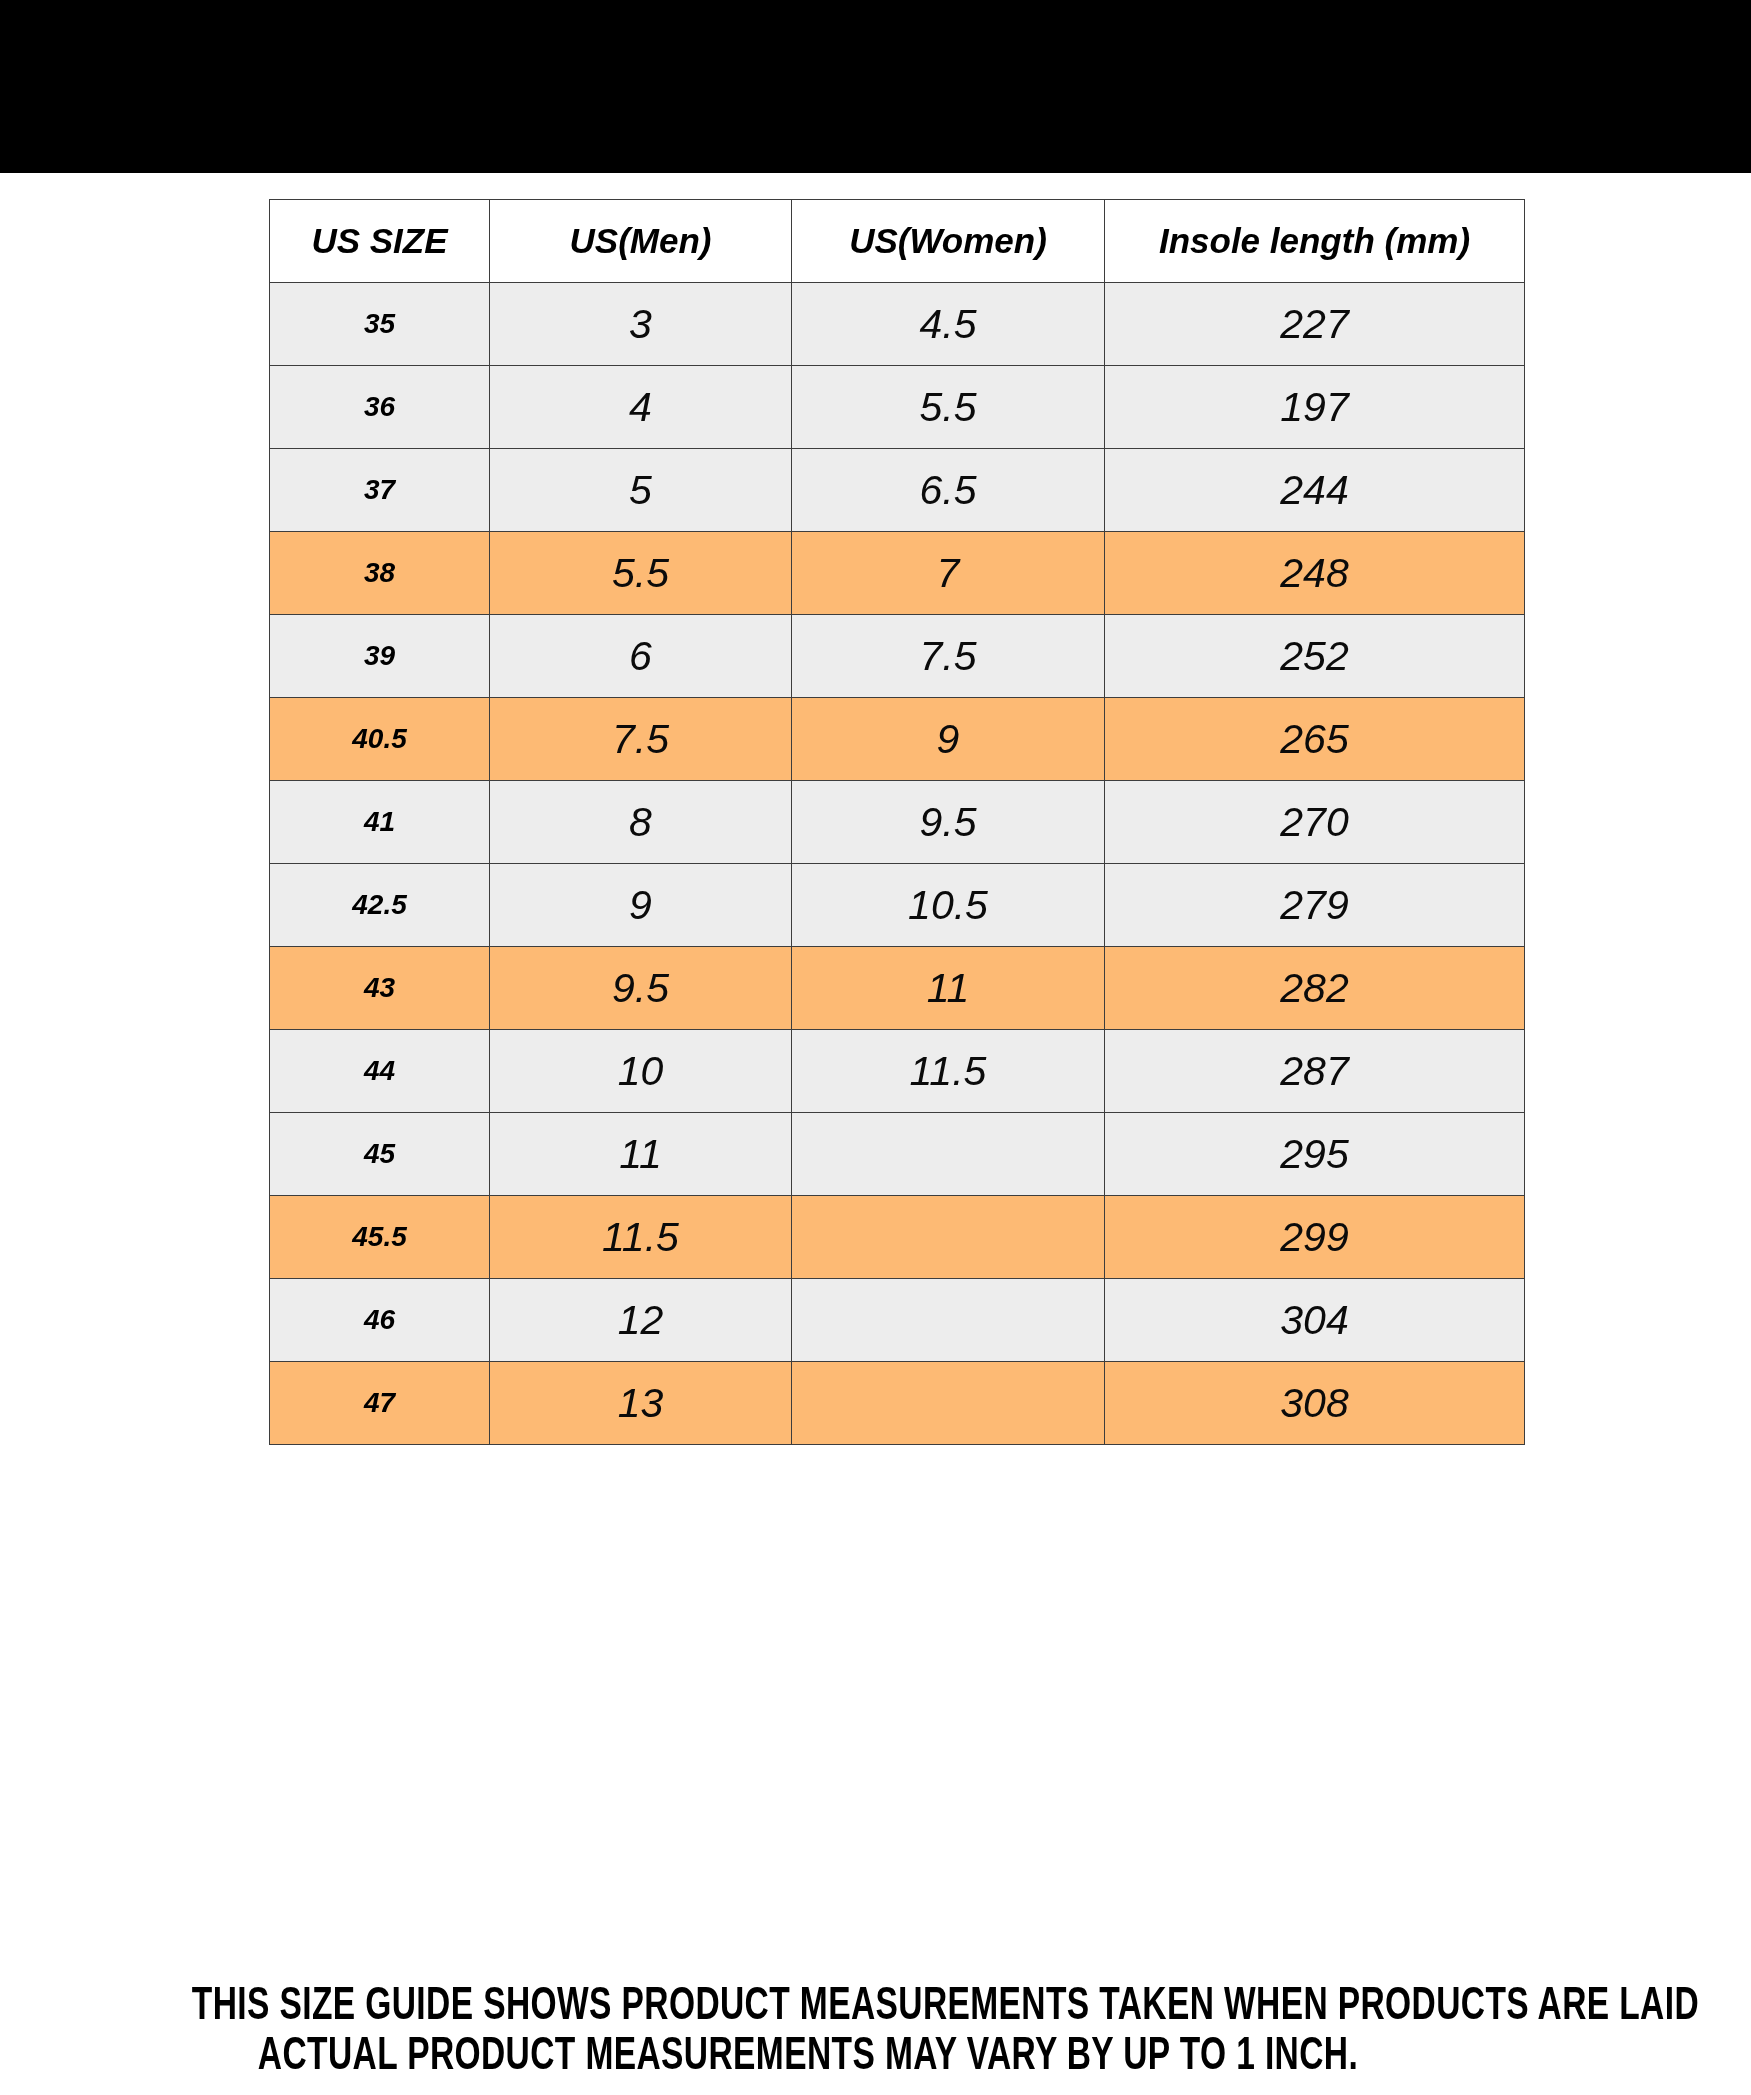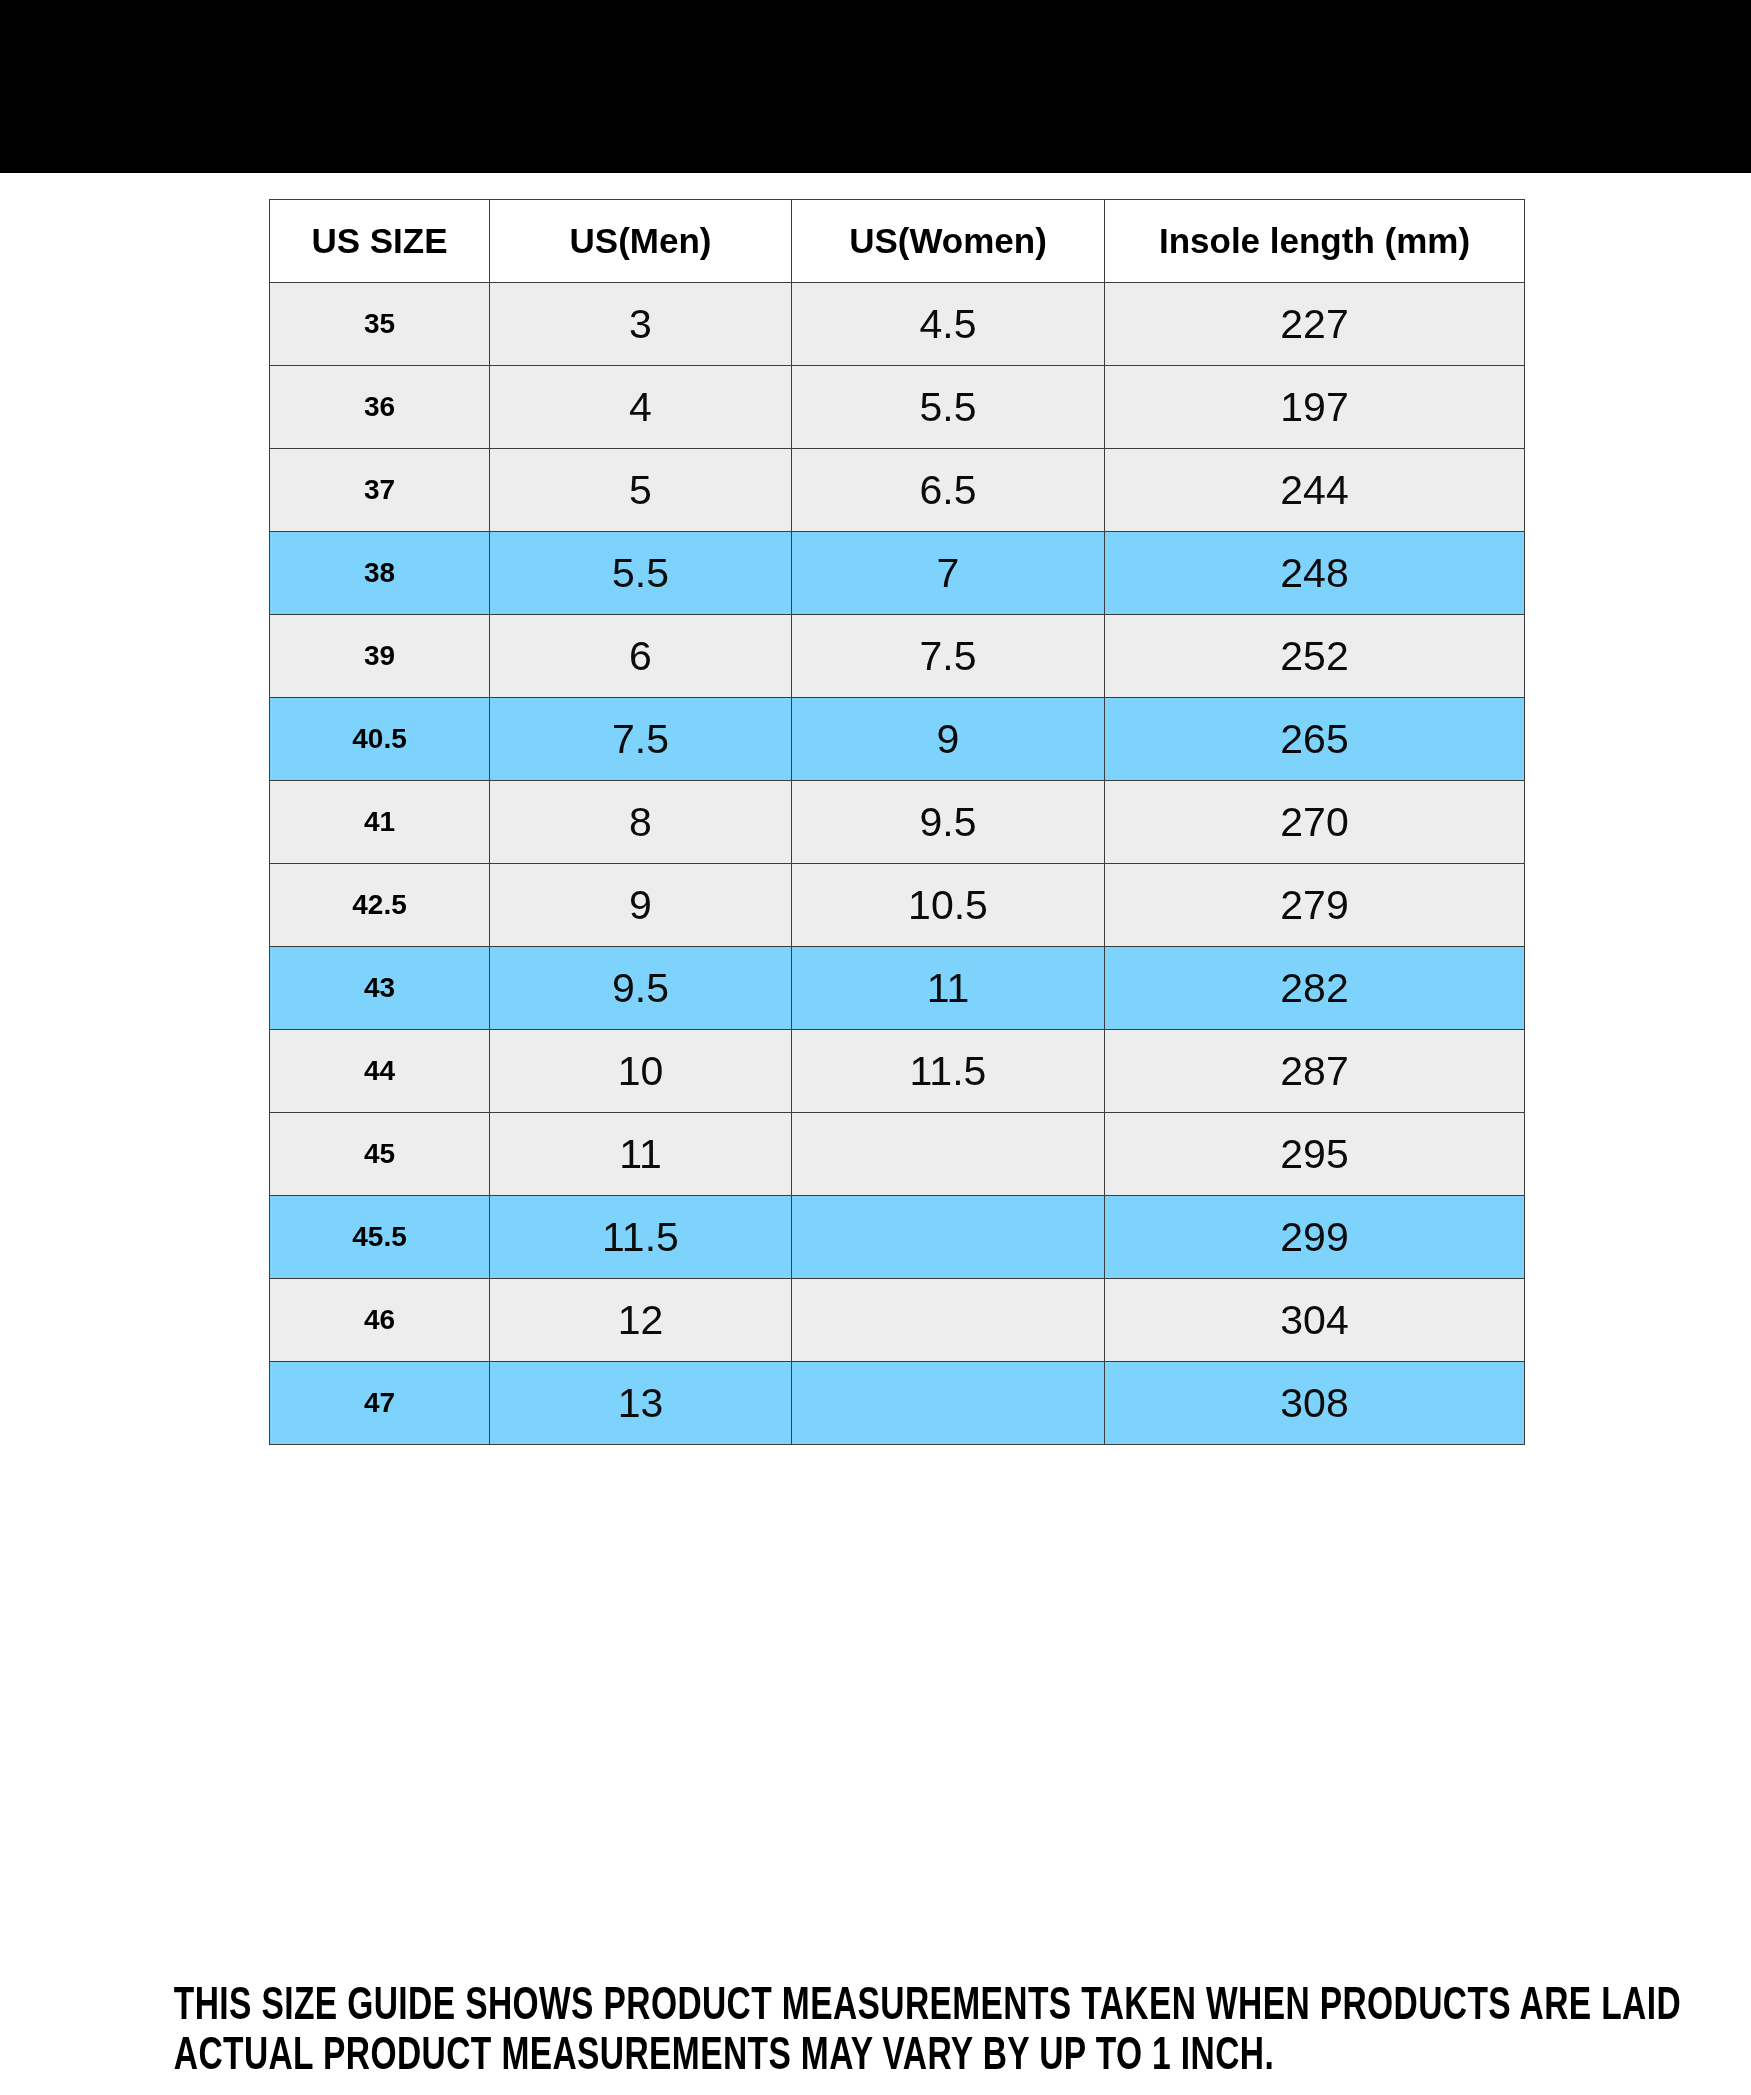--- a/index.html
+++ b/index.html
@@ -24,21 +24,22 @@
     height:173px;
     background:var(--banner);
   }
   .size-table{
     position:absolute;
     left:269px;
     top:199px;
     width:1256px;
     border-collapse:collapse;
     table-layout:fixed;
-    background:#7dd3fc;
+    background:#fdba74;
+    font-style:italic;
   }
   .size-table col.c1{width:220px;}
   .size-table col.c2{width:302px;}
   .size-table col.c3{width:313px;}
   .size-table col.c4{width:420px;}
   .size-table th,
   .size-table td{
     border:1.9px solid var(--border);
     height:82px;
     padding:0;
@@ -62,22 +63,23 @@
     font-weight:bold;
     color:#000;
   }
   .size-table tr.shaded td{
     background:var(--shade);
   }
   .footer{
     position:absolute;
     left:0; top:1978px;
     width:1580px;
-    text-align:left;
+    text-align:center;
     color:#000;
+    padding-left:18px;
   }
   .footer-line{
     display:block;
     font-weight:bold;
     font-size:43px;
     line-height:50px;
     white-space:nowrap;
     transform:scale(0.78, 1.06);
     transform-origin:50% 50%;
     letter-spacing:0.5px;

